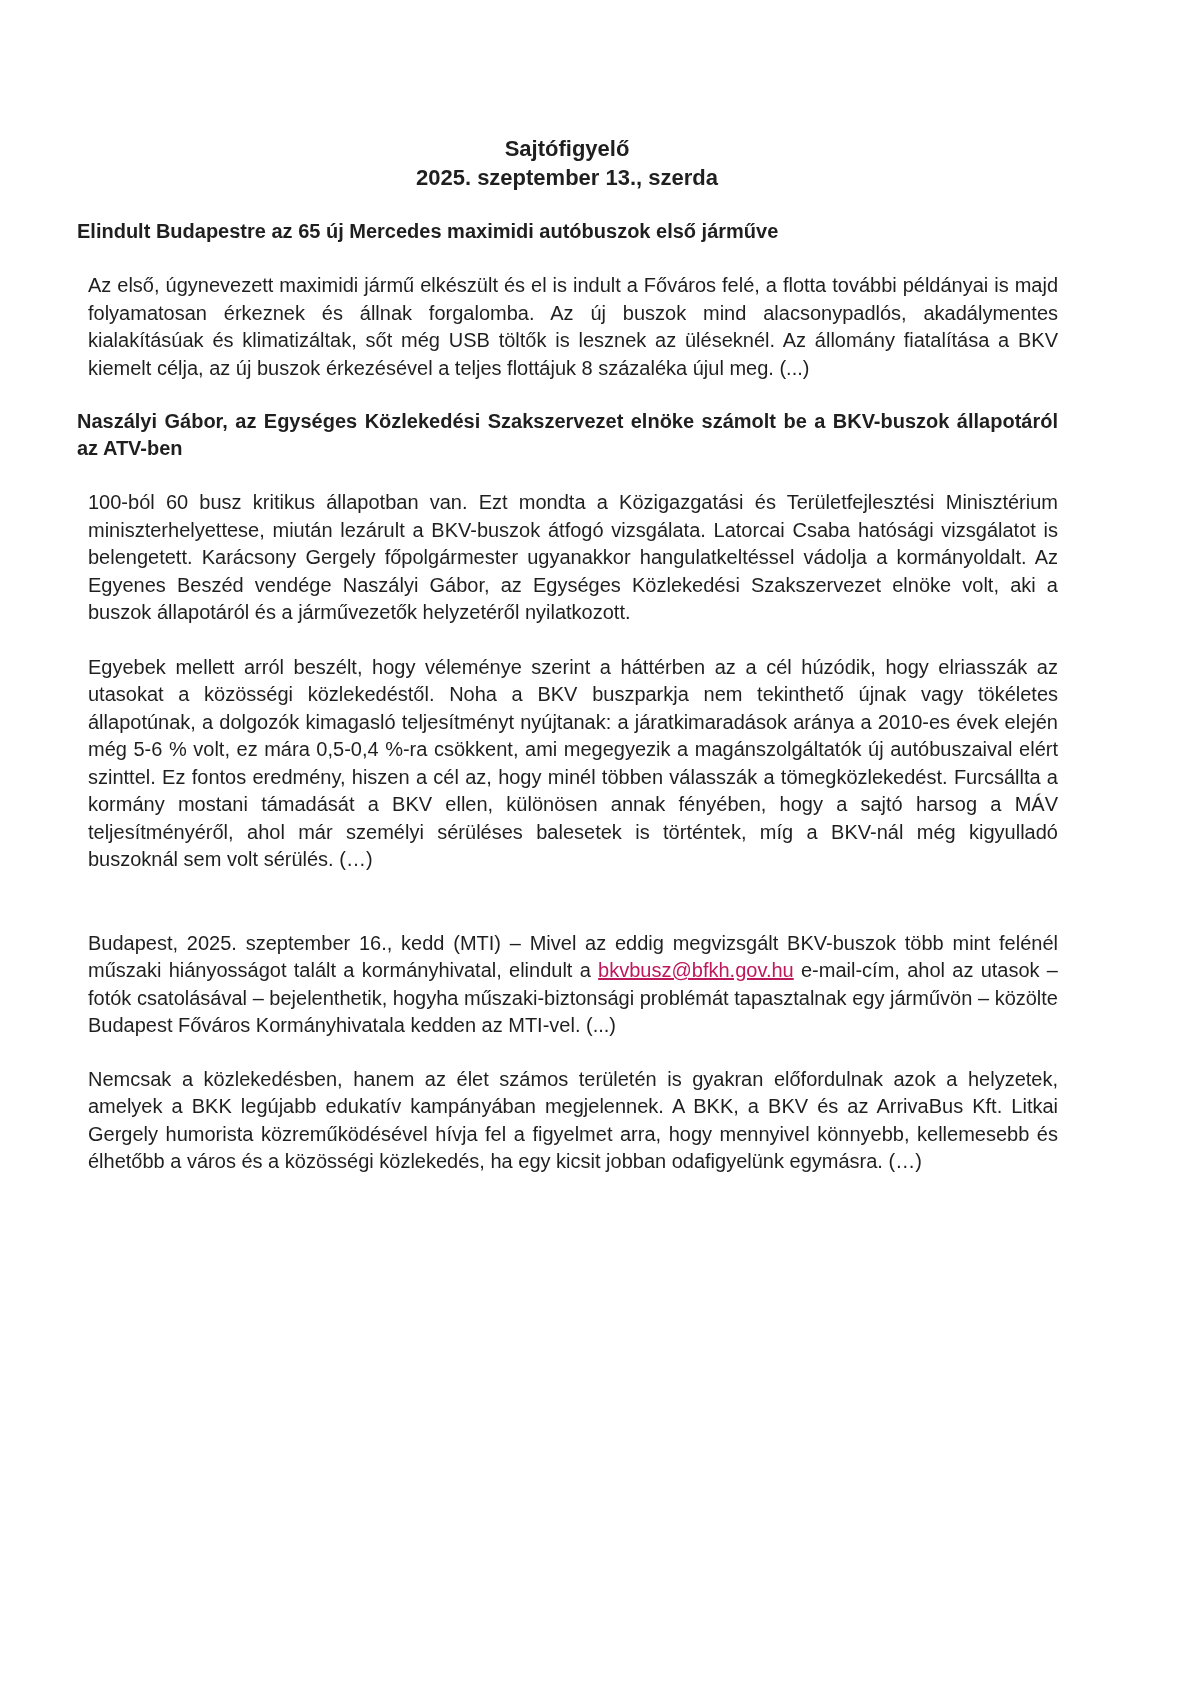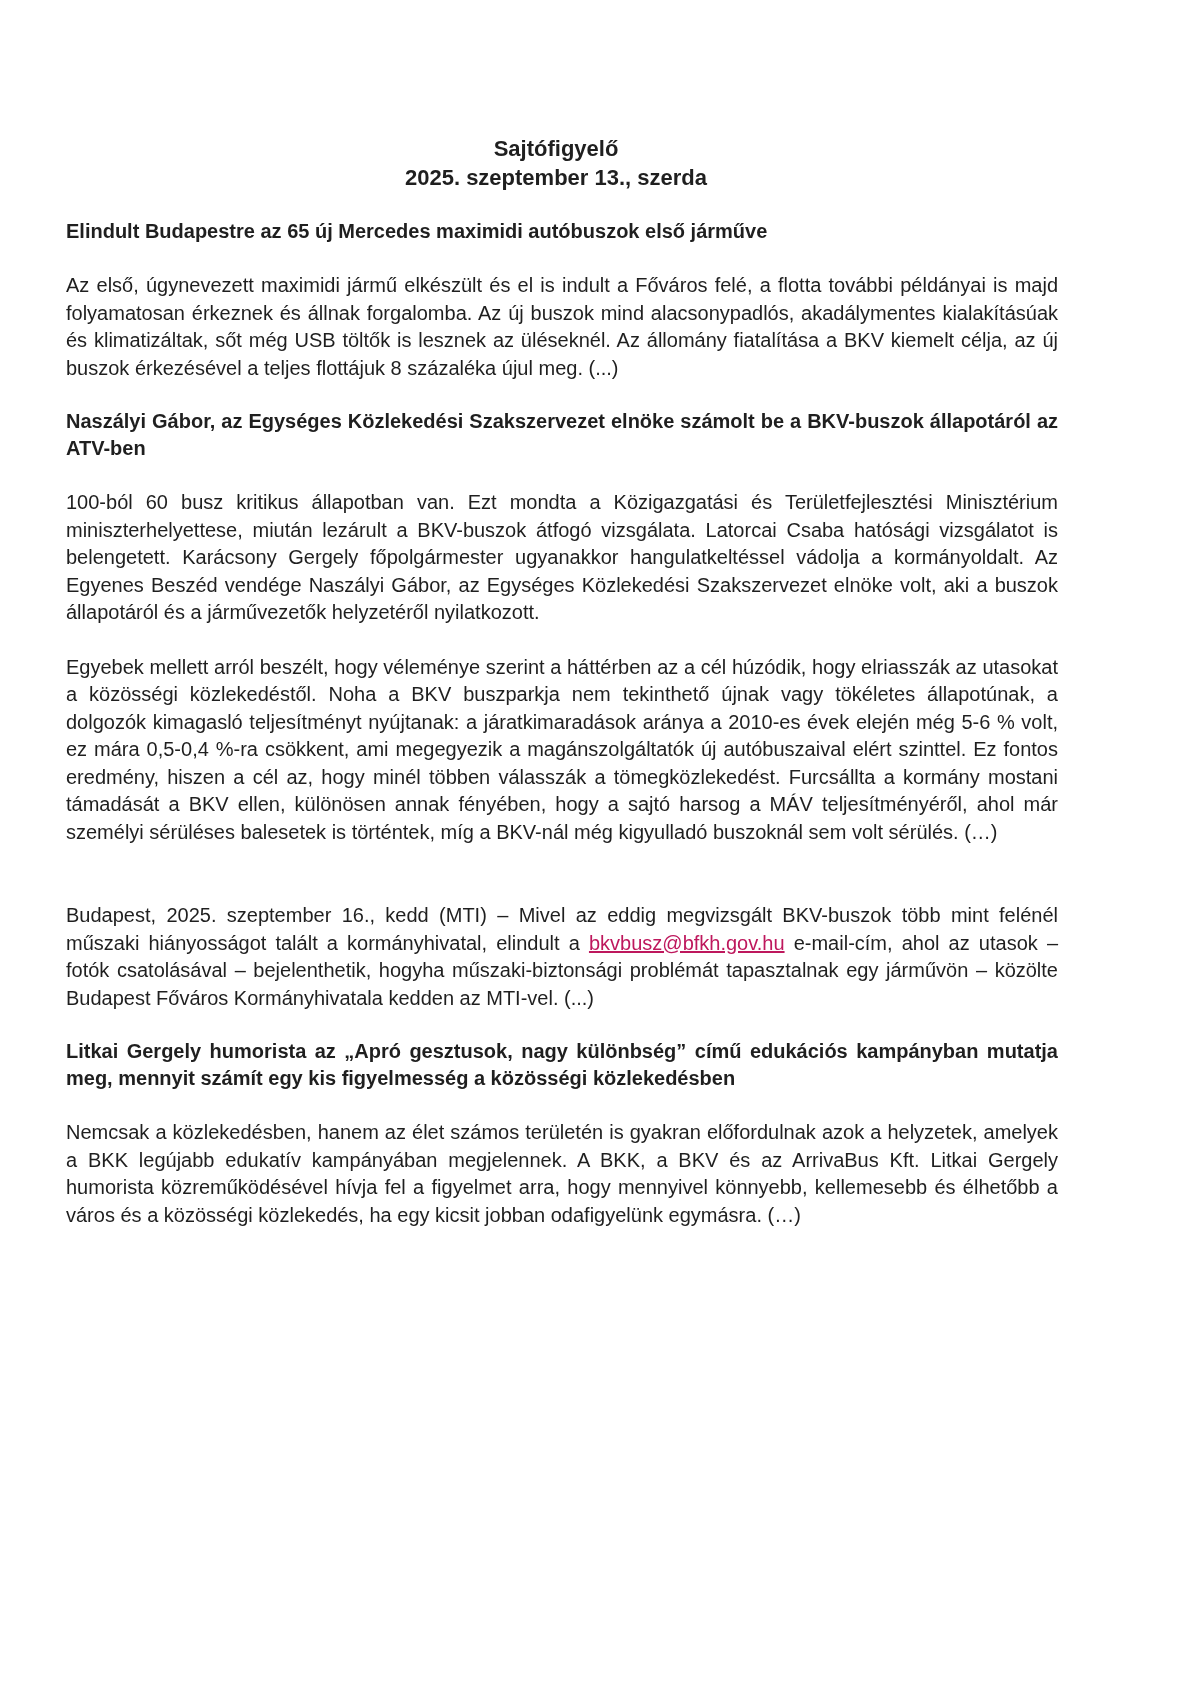--- a/index.html
+++ b/index.html
@@ -7,37 +7,37 @@
     padding: 0;
     background: #ffffff;
   }
   .page {
     position: relative;
     width: 1191px;
     height: 1684px;
     margin: 0 auto;
     background: #ffffff;
     box-sizing: border-box;
-    padding: 134px 133px 0 54px;
+    padding: 134px 133px 0 76px;
     font-family: "Liberation Sans", "DejaVu Sans", sans-serif;
     color: #1f1f1f;
   }
   .doc-title,
   .doc-date {
     text-align: center;
     font-weight: bold;
     font-size: 22px;
     line-height: 29px;
   }
   .article-heading {
     font-weight: bold;
     font-size: 20px;
     line-height: 27px;
     text-align: justify;
-    margin: 0 0 27px 12px;
+    margin: 0 0 27px 1px;
   }
   .article {
     margin-top: 26px;
   }
   .article.gap-large {
     margin-top: 56px;
   }
   .title-block {
     margin-bottom: 26px;
   }
@@ -76,17 +76,16 @@
     <h2 class="article-heading">Naszályi Gábor, az Egységes Közlekedési Szakszervezet elnöke számolt be a BKV-buszok állapotáról az ATV-ben</h2>
     <p class="para">100-ból 60 busz kritikus állapotban van. Ezt mondta a Közigazgatási és Területfejlesztési Minisztérium miniszterhelyettese, miután lezárult a BKV-buszok átfogó vizsgálata. Latorcai Csaba hatósági vizsgálatot is belengetett. Karácsony Gergely főpolgármester ugyanakkor hangulatkeltéssel vádolja a kormányoldalt. Az Egyenes Beszéd vendége Naszályi Gábor, az Egységes Közlekedési Szakszervezet elnöke volt, aki a buszok állapotáról és a járművezetők helyzetéről nyilatkozott.</p>
     <p class="para">Egyebek mellett arról beszélt, hogy véleménye szerint a háttérben az a cél húzódik, hogy elriasszák az utasokat a közösségi közlekedéstől. Noha a BKV buszparkja nem tekinthető újnak vagy tökéletes állapotúnak, a dolgozók kimagasló teljesítményt nyújtanak: a járatkimaradások aránya a 2010-es évek elején még 5-6 % volt, ez mára 0,5-0,4 %-ra csökkent, ami megegyezik a magánszolgáltatók új autóbuszaival elért szinttel. Ez fontos eredmény, hiszen a cél az, hogy minél többen válasszák a tömegközlekedést. Furcsállta a kormány mostani támadását a BKV ellen, különösen annak fényében, hogy a sajtó harsog a MÁV teljesítményéről, ahol már személyi sérüléses balesetek is történtek, míg a BKV-nál még kigyulladó buszoknál sem volt sérülés. (…)</p>
   </div>
 
   <div class="article gap-large">
     <p class="para"><span>Budapest, 2025. szeptember 16., kedd (MTI) – Mivel az eddig megvizsgált BKV-buszok több mint felénél műszaki hiányosságot talált a kormányhivatal, elindult a </span><a class="email-link">bkvbusz@bfkh.gov.hu</a><span> e-mail-cím, ahol az utasok – fotók csatolásával – bejelenthetik, hogyha műszaki-biztonsági problémát tapasztalnak egy járművön – közölte Budapest Főváros Kormányhivatala kedden az MTI-vel. (...)</span></p>
   </div>
 
   <div class="article">
-    <h2 class="article-heading">Litkai Gergely humorista az „Apró gesztusok, nagy különbség” című edukációs kampányban mutatja meg, mennyit számít egy kis figyelmesség a közösségi közlekedésben</h2>
     <p class="para">Nemcsak a közlekedésben, hanem az élet számos területén is gyakran előfordulnak azok a helyzetek, amelyek a BKK legújabb edukatív kampányában megjelennek. A BKK, a BKV és az ArrivaBus Kft. Litkai Gergely humorista közreműködésével hívja fel a figyelmet arra, hogy mennyivel könnyebb, kellemesebb és élhetőbb a város és a közösségi közlekedés, ha egy kicsit jobban odafigyelünk egymásra. (…)</p>
   </div>
 
 </div>
 
 </body></html>

